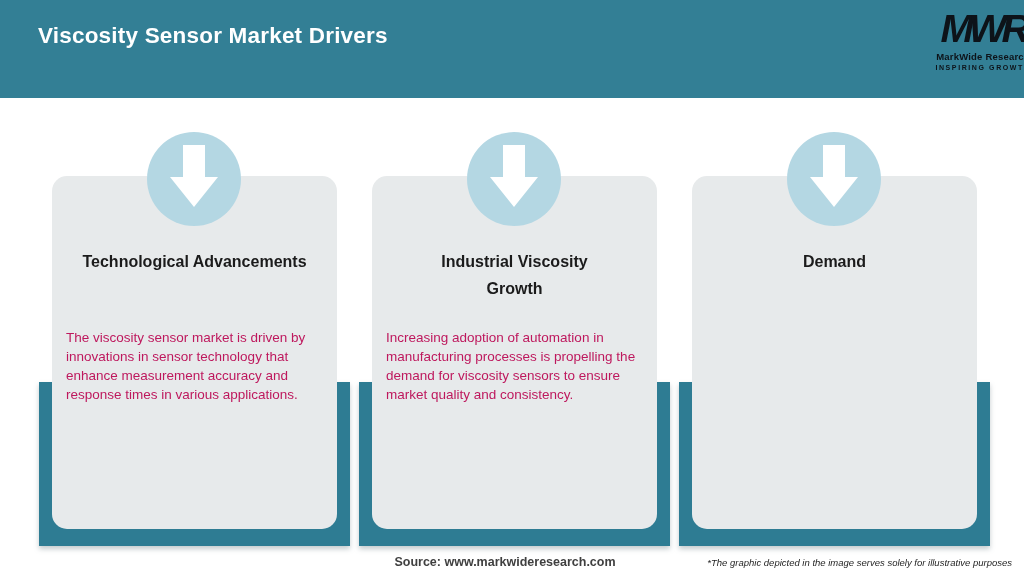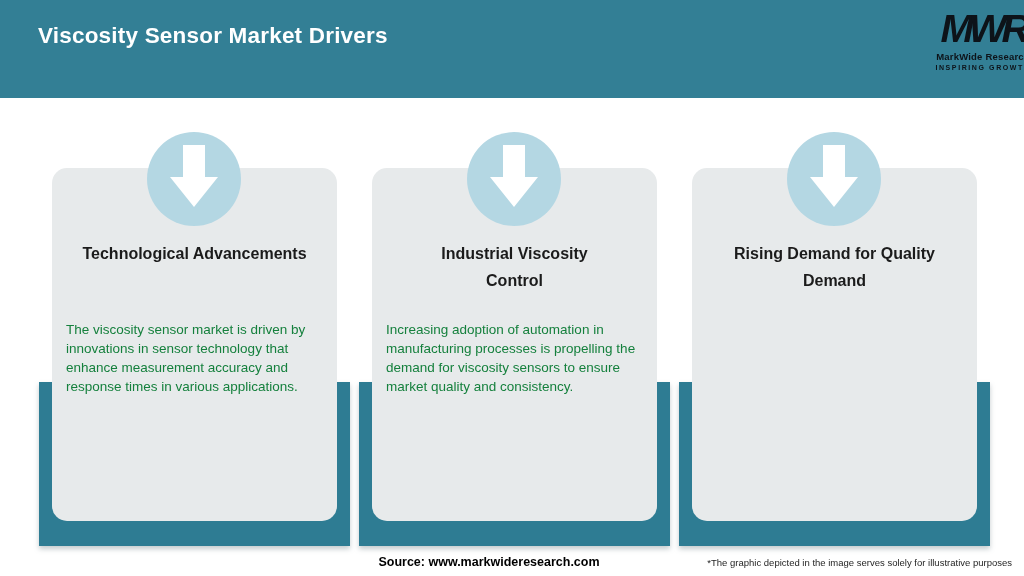--- a/index.html
+++ b/index.html
@@ -27,46 +27,46 @@
   }
   .logo-name{margin-top:3px;font-size:9.5px;font-weight:bold;letter-spacing:.2px;}
   .logo-tagline{margin-top:2px;font-size:7px;font-weight:bold;letter-spacing:1.6px;}
   
   .panel{
     position:absolute;top:382px;height:164px;width:311px;
     background:#2E7C93;box-shadow:0 3px 5px rgba(90,110,115,.35);
   }
   .panel.p0{left:39px;} .panel.p1{left:359px;} .panel.p2{left:679px;}
   .card{
-    position:absolute;top:168px;height:353px;width:285px;
+    position:absolute;top:176px;height:353px;width:285px;
     background:#E7EAEB;border-radius:15px;
   }
   .card.c0{left:52px;} .card.c1{left:372px;} .card.c2{left:692px;}
   .card-title{
     position:absolute;left:0;top:72px;width:100%;height:58px;
     text-align:center;font-size:16px;font-weight:bold;line-height:27px;color:#1b1b1b;
   }
   .card-body{
     position:absolute;left:14px;top:152px;width:257px;
-    font-size:13.5px;line-height:19px;color:#15803d;text-align:left;
+    font-size:13.5px;line-height:19px;color:#be185d;text-align:left;
   }
   .circle{
     position:absolute;top:132px;width:94px;height:94px;border-radius:50%;
     background:#B4D7E3;display:flex;align-items:center;justify-content:center;
   }
   .circle.i0{left:147px;} .circle.i1{left:467px;} .circle.i2{left:787px;}
   .circle svg{display:block;margin-top:-6px;}
   
   .footer-source{
-    position:absolute;left:489px;bottom:7px;transform:translateX(-50%);
-    font-size:12.5px;font-weight:bold;color:#000000;white-space:nowrap;
+    position:absolute;left:505px;bottom:7px;transform:translateX(-50%);
+    font-size:12.5px;font-weight:bold;color:#404040;white-space:nowrap;
   }
   .footer-disclaimer{
     position:absolute;right:12px;bottom:8px;
-    font-size:9.5px;color:#1f1f1f;white-space:nowrap;
+    font-size:9.5px;color:#1f1f1f;white-space:nowrap;font-style:italic;
   }
 </style>
 </head>
 <body>
 
 <div id="stage">
 
   <div class="header">
     <div class="page-title">Viscosity Sensor Market Drivers</div>
     <div class="logo">
@@ -84,28 +84,27 @@
     <div class="card-title">
       <div>Technological Advancements</div>
       <div></div>
     </div>
     <div class="card-body">The viscosity sensor market is driven by innovations in sensor technology that enhance measurement accuracy and response times in various applications.</div>
   </div>
 
   <div class="card c1">
     <div class="card-title">
       <div>Industrial Viscosity</div>
-      <div>Control</div>
+      <div>Growth</div>
     </div>
     <div class="card-body">Increasing adoption of automation in manufacturing processes is propelling the demand for viscosity sensors to ensure market quality and consistency.</div>
   </div>
 
   <div class="card c2">
     <div class="card-title">
-      <div>Rising Demand for Quality</div>
       <div>Demand</div>
     </div>
   </div>
 
   <div class="circle i0">
     <svg width="50" height="66" viewBox="0 0 50 66">
       <path d="M14 2 h22 v32 h13 L25 64 L1 34 h13 Z" fill="#ffffff"></path>
     </svg>
   </div>
   <div class="circle i1">

